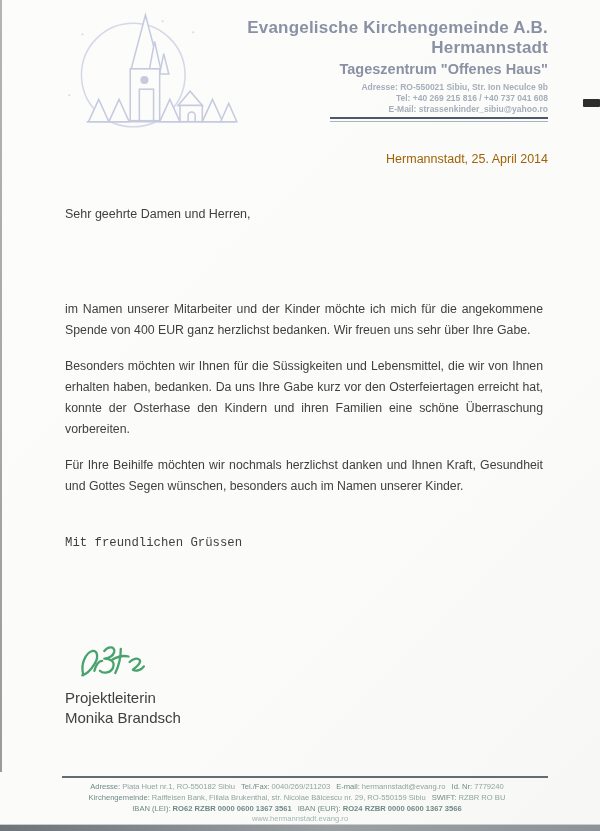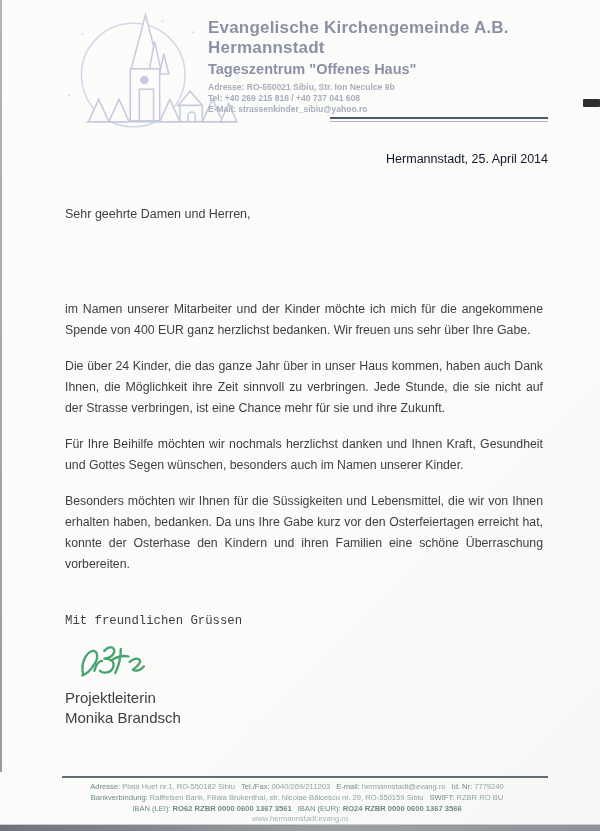--- a/index.html
+++ b/index.html
@@ -10,29 +10,29 @@
   }
   
   .scan-left{position:absolute;left:0;top:0;width:2px;height:772px;
     background:linear-gradient(#7a7a7a,#4c4c4c);opacity:.55;}
   .scan-bottom{position:absolute;left:0;right:0;bottom:0;height:6px;
     background:linear-gradient(to right,#6e747a,#9aa0a4 55%,#8d9398);border-top:1px solid #c9cccd;}
   .scan-dash{position:absolute;right:0;top:99px;width:17px;height:8px;background:#2e2e2e;border-radius:1px;}
 
   
   .logo{position:absolute;left:60px;top:12px;width:178px;height:130px;}
-  .head-text{position:absolute;right:52px;top:18px;text-align:left;width:340px;}
+  .head-text{position:absolute;right:52px;top:18px;text-align:right;width:340px;}
   .org-line{color:#8a91a4;font-weight:bold;font-size:17px;line-height:20px;letter-spacing:.2px;}
   .center-name{color:#8a91a4;font-weight:bold;font-size:14.5px;line-height:17px;margin-top:3px;}
   .contact{margin-top:4px;color:#a6aebb;font-size:8.5px;line-height:11px;font-weight:bold;}
   .head-rule{position:absolute;right:52px;top:117px;width:218px;height:2px;
     border-top:2px solid #4d5869;border-bottom:1px solid #a9b2c0;}
 
   
-  .dateline{position:absolute;right:52px;top:152px;font-size:12.5px;color:#0f172a;}
+  .dateline{position:absolute;right:52px;top:152px;font-size:12.5px;color:#a16207;}
 
   
   .salutation{position:absolute;left:65px;top:207px;font-size:12.5px;}
   .body-text{position:absolute;left:65px;top:299px;width:478px;font-size:12.3px;line-height:21px;}
   .body-text p{margin:0 0 15px 0;text-align:justify;}
   .closing{margin-top:36px !important;text-align:left !important;font-family:Liberation Mono, monospace;}
 
   
   .sig-block{position:absolute;left:65px;top:640px;}
   .sig-scribble{display:block;margin:0 0 4px 8px;}
@@ -98,23 +98,22 @@
   </div>
 </div>
 <div class="head-rule"></div>
 
 <div class="dateline">Hermannstadt, 25. April 2014</div>
 
 <div class="salutation">Sehr geehrte Damen und Herren,</div>
 
 <div class="body-text">
   <p>im Namen unserer Mitarbeiter und der Kinder möchte ich mich für die angekommene Spende von 400 EUR ganz herzlichst bedanken. Wir freuen uns sehr über Ihre Gabe.</p>
-  <p>Die über 24 Kinder, die das ganze Jahr über in unser Haus kommen, haben auch Dank Ihnen, die Möglichkeit ihre Zeit sinnvoll zu verbringen. Jede Stunde, die sie nicht auf der Strasse verbringen, ist eine Chance mehr für sie und ihre Zukunft.</p>
+  <p>Besonders möchten wir Ihnen für die Süssigkeiten und Lebensmittel, die wir von Ihnen erhalten haben, bedanken. Da uns Ihre Gabe kurz vor den Osterfeiertagen erreicht hat, konnte der Osterhase den Kindern und ihren Familien eine schöne Überraschung vorbereiten.</p>
   <p>Für Ihre Beihilfe möchten wir nochmals herzlichst danken und Ihnen Kraft, Gesundheit und Gottes Segen wünschen, besonders auch im Namen unserer Kinder.</p>
-  <p>Besonders möchten wir Ihnen für die Süssigkeiten und Lebensmittel, die wir von Ihnen erhalten haben, bedanken. Da uns Ihre Gabe kurz vor den Osterfeiertagen erreicht hat, konnte der Osterhase den Kindern und ihren Familien eine schöne Überraschung vorbereiten.</p>
   <p class="closing">Mit freundlichen Grüssen</p>
 </div>
 
 <div class="sig-block">
   <svg class="sig-scribble" width="78" height="44" viewBox="0 0 64 40" xmlns="http://www.w3.org/2000/svg">
     <g stroke="#47a36d" stroke-width="2.1" fill="none" stroke-linecap="round" stroke-linejoin="round">
       <path d="M6,32 c-3,-10 2,-20 8,-22 c5,-1 6,6 2,12 c-3,5 -7,9 -11,10"></path>
       <path d="M16,28 c1,-5 4,-9 7,-9"></path>
       <path d="M25,10 c4,-5 10,-4 9,1 c-1,4 -6,6 -9,6 c5,0 10,2 8,8 c-2,5 -9,6 -12,3"></path>
       <path d="M40,8 c0,8 -2,16 -5,22"></path>
@@ -125,19 +124,19 @@
   <div class="sig-role">Projektleiterin</div>
   <div class="sig-name">Monika Brandsch</div>
 </div>
 
 <div class="footer-rule"></div>
 <div class="footer">
   <div>
     <span class="lbl">Adresse:</span><span class="val">Piața Huet nr.1, RO-550182 Sibiu</span><span class="lbl">Tel./Fax:</span><span class="val">0040/269/211203</span><span class="lbl">E-mail:</span><span class="val">hermannstadt@evang.ro</span><span class="lbl">Id. Nr:</span><span class="val">7779240</span>
   </div>
   <div>
-    <span class="lbl">Bankverbindung:</span><span class="val">Raiffeisen Bank, Filiala Brukenthal, str. Nicolae Bălcescu nr. 29, RO-550159 Sibiu</span><span class="lbl">SWIFT:</span><span class="val">RZBR RO BU</span>
+    <span class="lbl">Kirchengemeinde:</span><span class="val">Raiffeisen Bank, Filiala Brukenthal, str. Nicolae Bălcescu nr. 29, RO-550159 Sibiu</span><span class="lbl">SWIFT:</span><span class="val">RZBR RO BU</span>
   </div>
   <div class="iban-line">
     <span class="lbl">IBAN (LEI):</span><span class="val">RO62 RZBR 0000 0600 1367 3561</span><span class="lbl">IBAN (EUR):</span><span class="val">RO24 RZBR 0000 0600 1367 3566</span>
   </div>
   <div class="web">www.hermannstadt.evang.ro</div>
 </div>
 
 </body></html>

